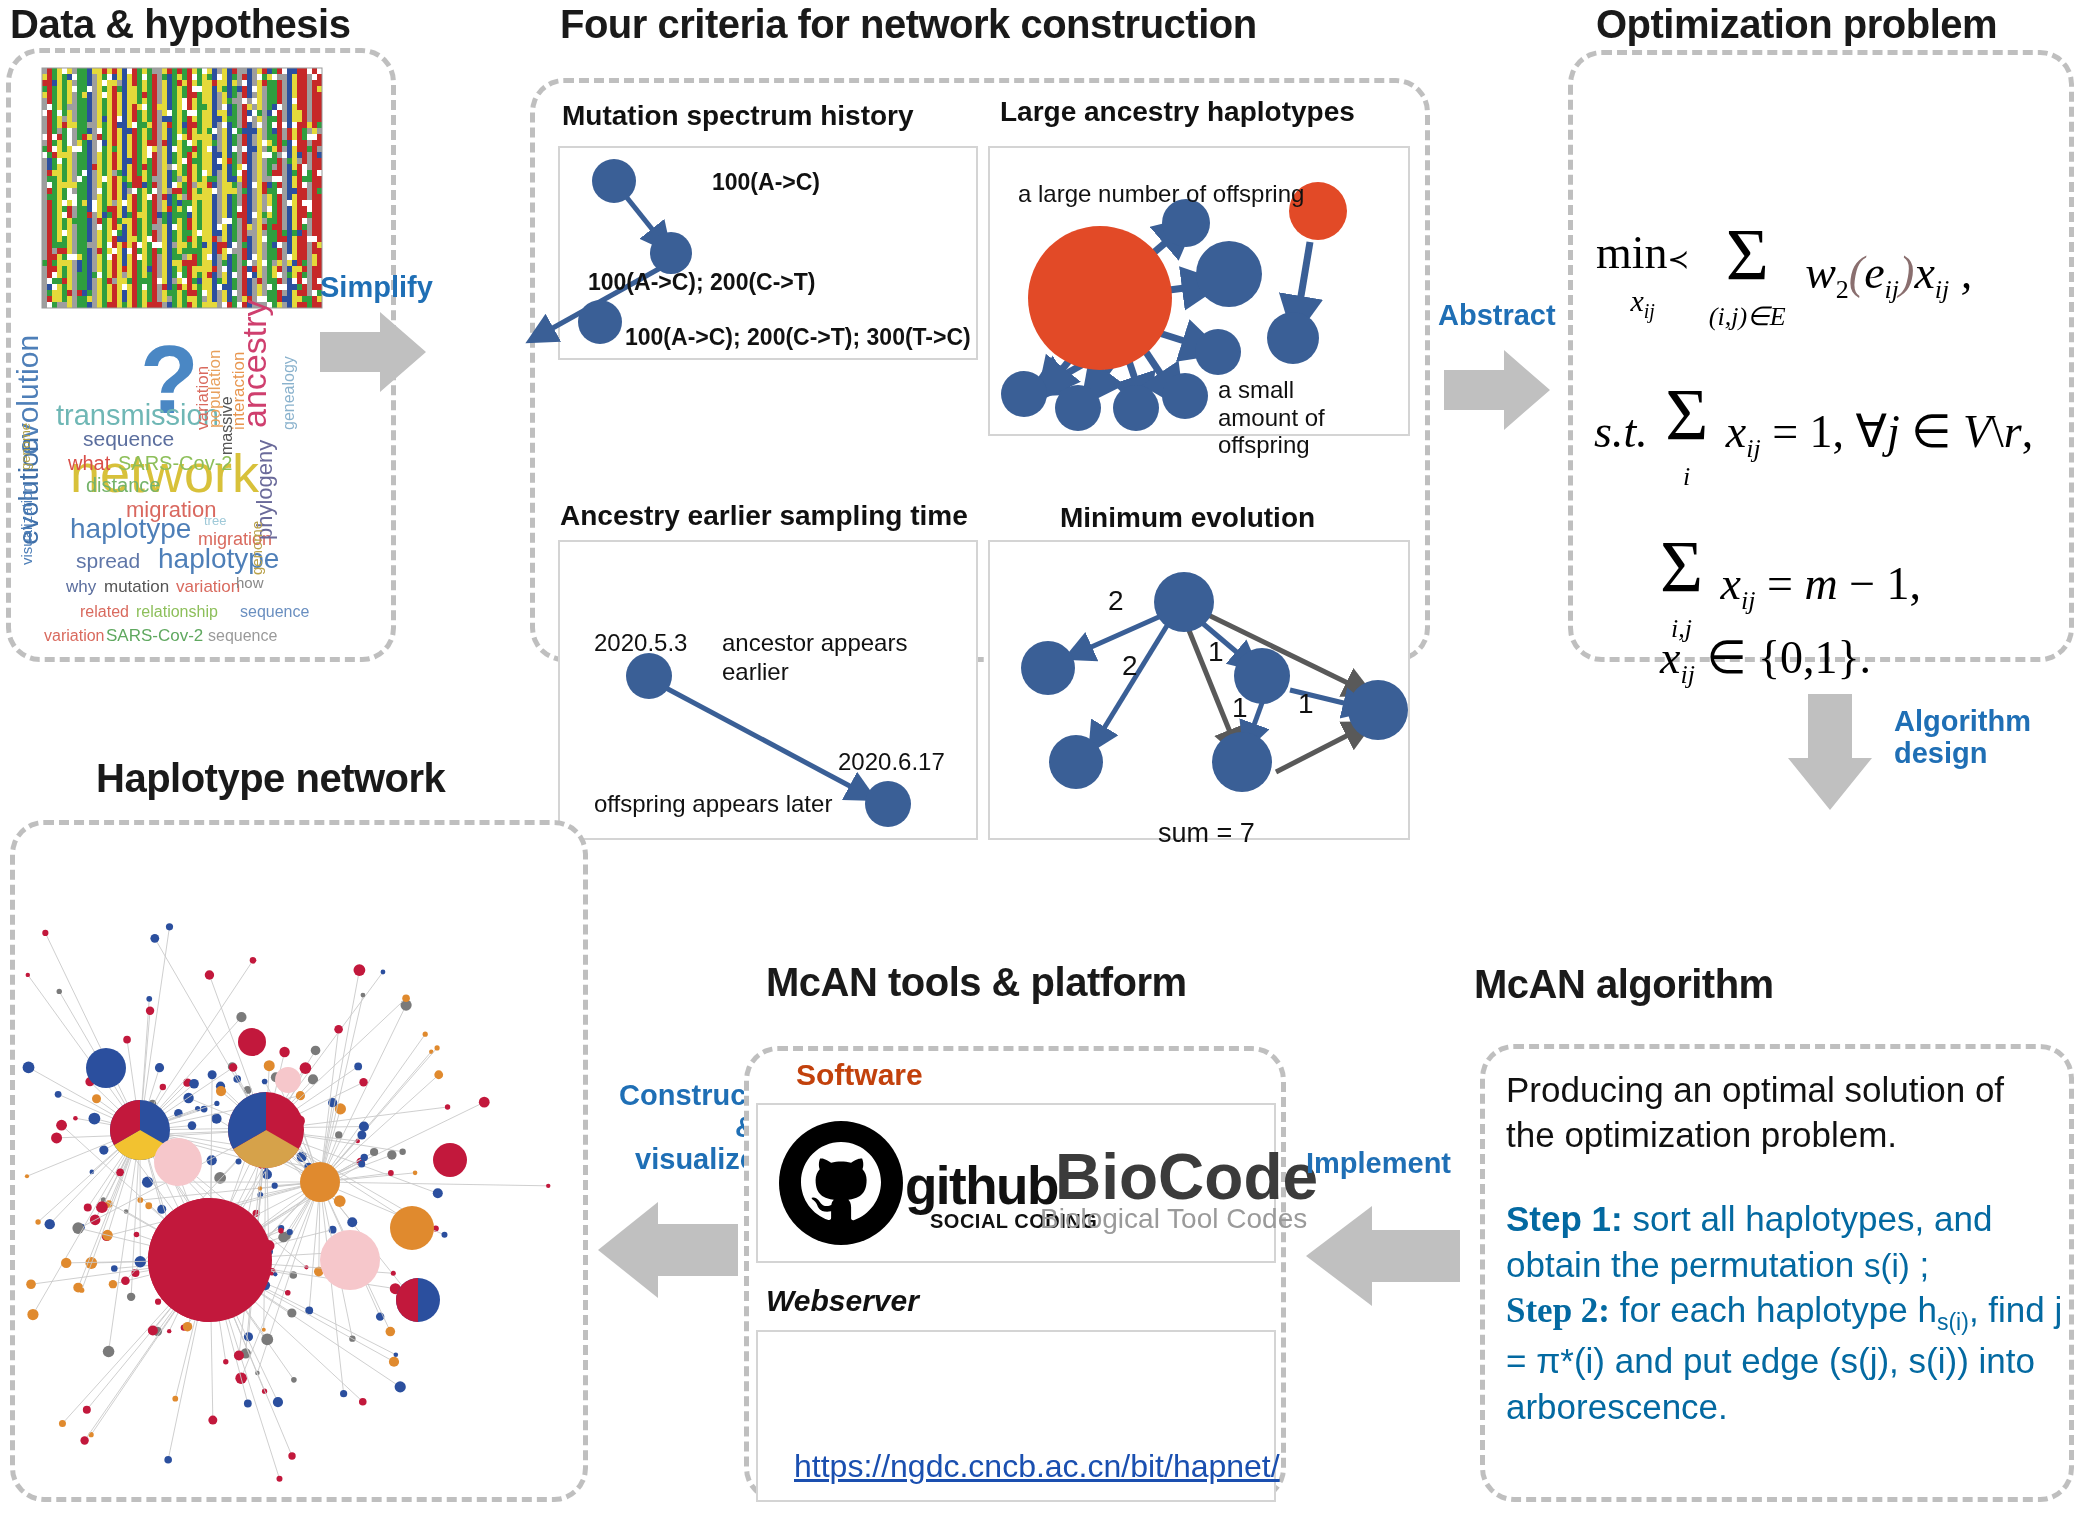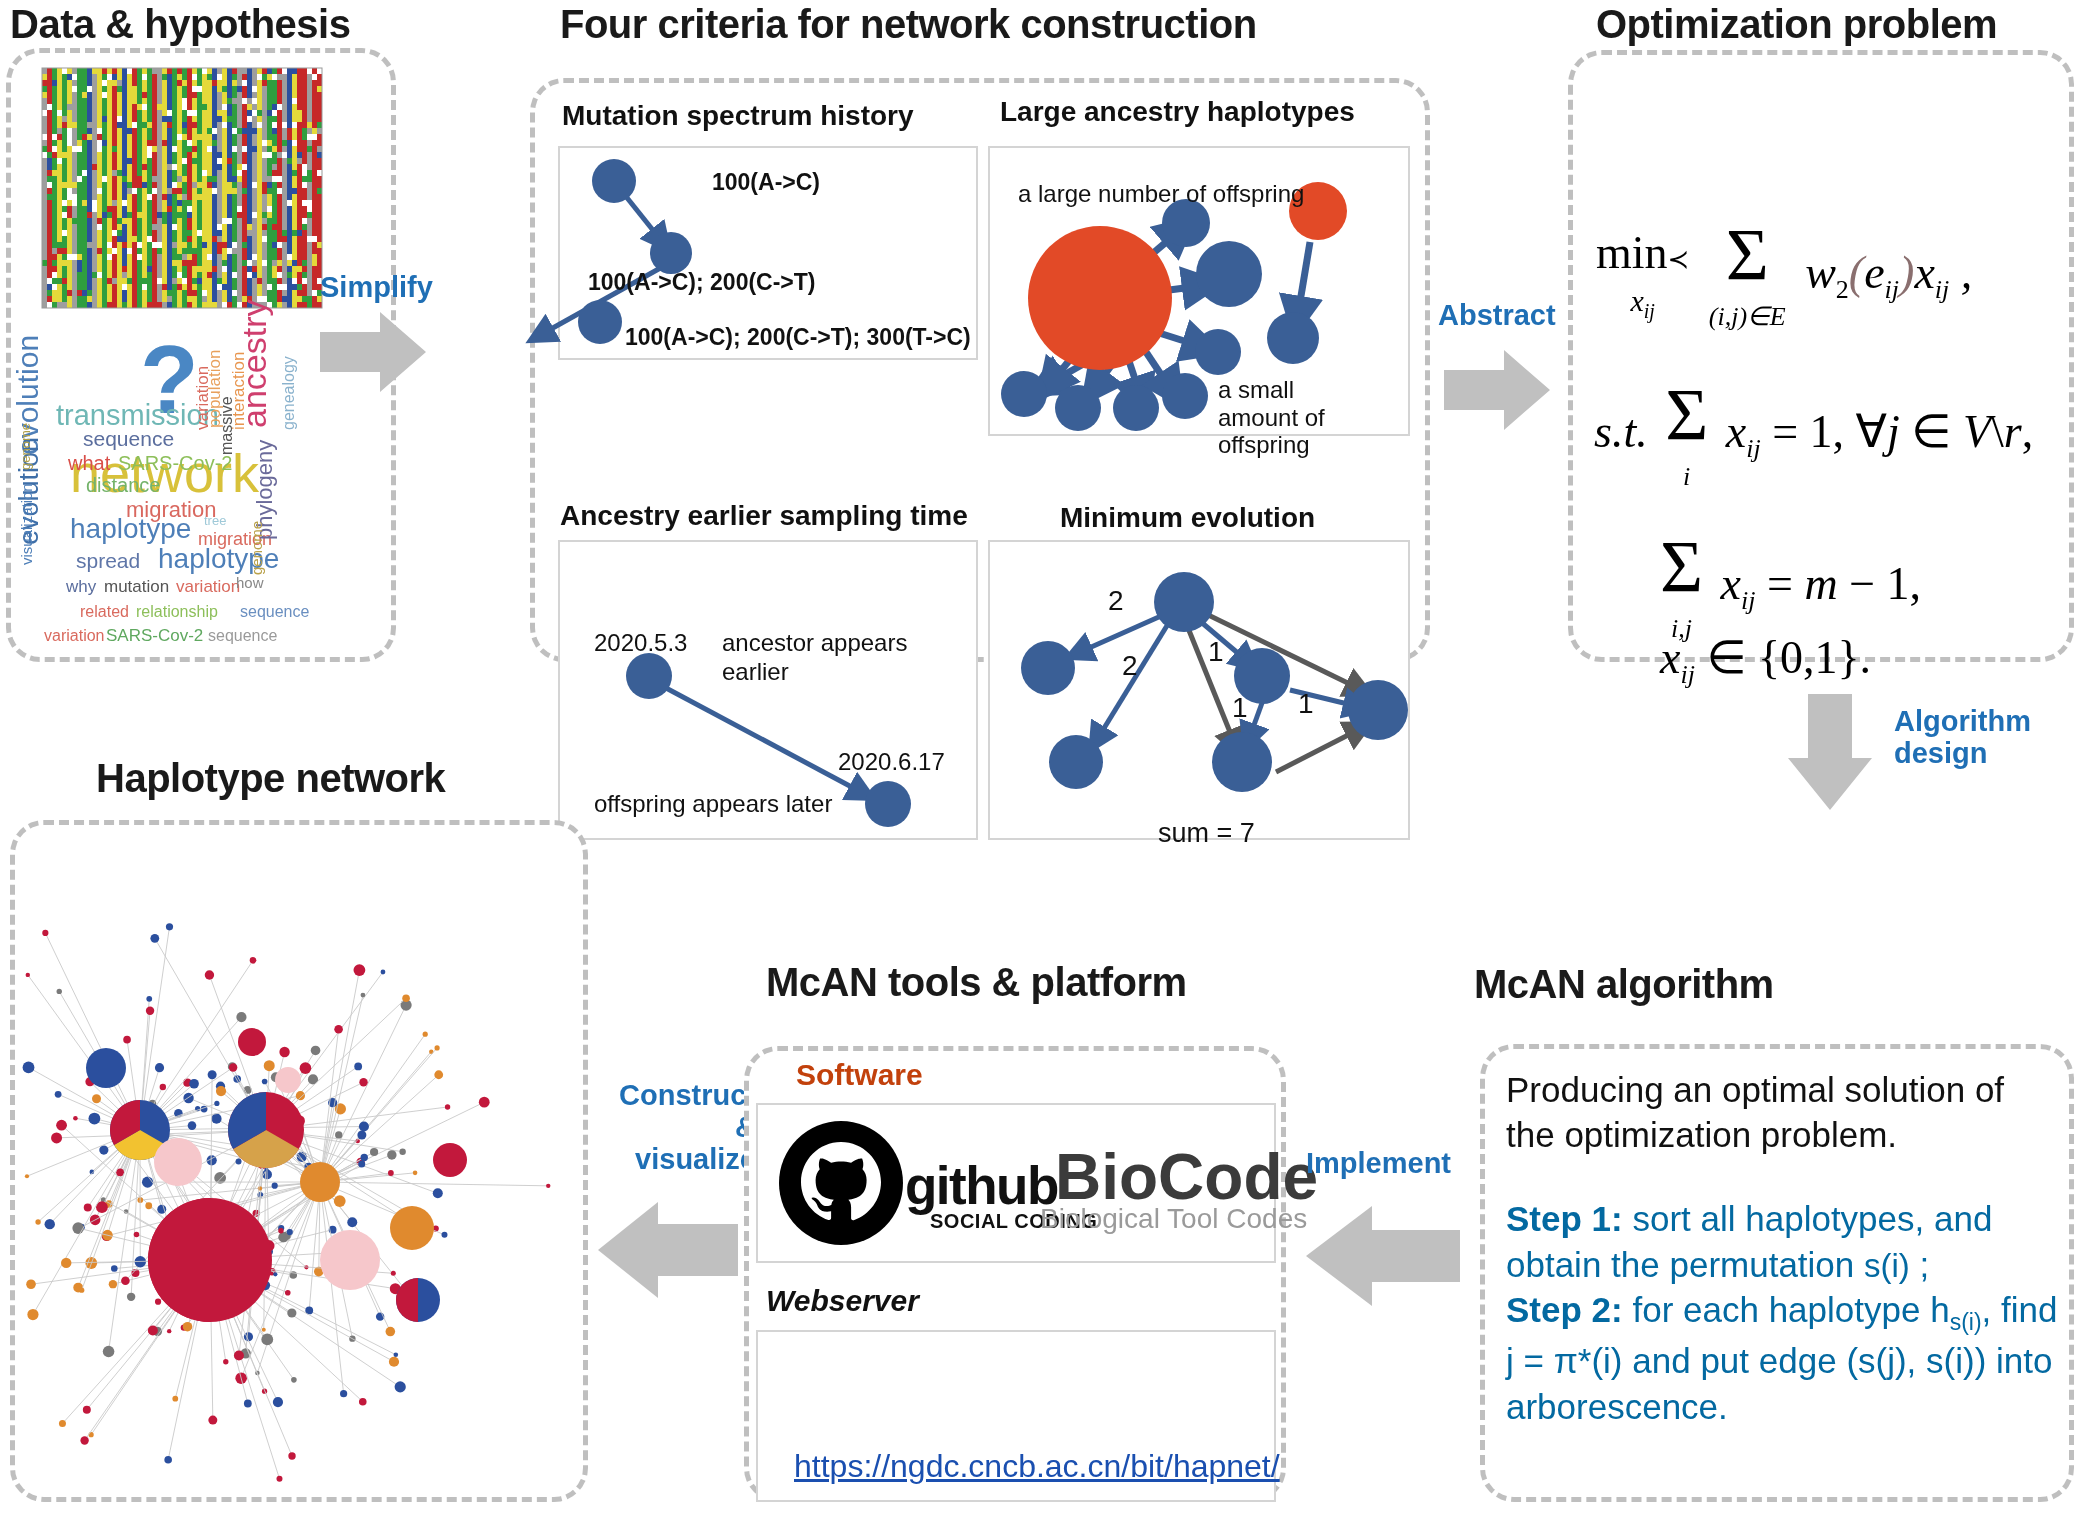--- a/index.html
+++ b/index.html
@@ -3025,21 +3025,21 @@
 <div class="abs dashbox" style="left:1480px; top:1044px; width:594px; height:458px;"></div>
 
 <div class="abs" style="left:1506px; top:1068px; width:548px; font-size:35px; color:#111; line-height:1.28;">Producing an optimal solution of the optimization problem.</div>
 
 <div class="abs" style="left:1506px; top:1196px; width:562px; font-size:35px; color:#0369a1; line-height:1.30;">
   <span style="font-weight:bold;">Step 1:</span>
   <span>sort all haplotypes, and obtain the permutation</span>
   <span class="mv" style="font-size:33px;">s(i)</span>
   <span>;</span>
   <br>
-  <span style="font-weight:bold;">Step 2:</span>
+  <span style="font-weight:bold;font-family:Liberation Serif, serif;">Step 2:</span>
   <span>for each haplotype</span>
   <span class="mv"><span>h</span><sub style="font-size:23px;">s(i)</sub></span><span>, find</span>
   <span class="mv">j = π*(i)</span>
   <span>and put edge</span>
   <span class="mv">(s(j), s(i))</span>
   <span>into arborescence.</span>
 </div>
 
 
 

